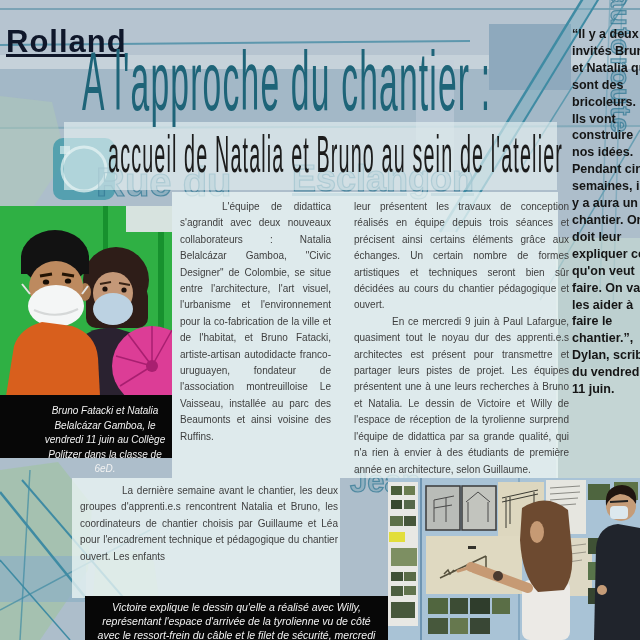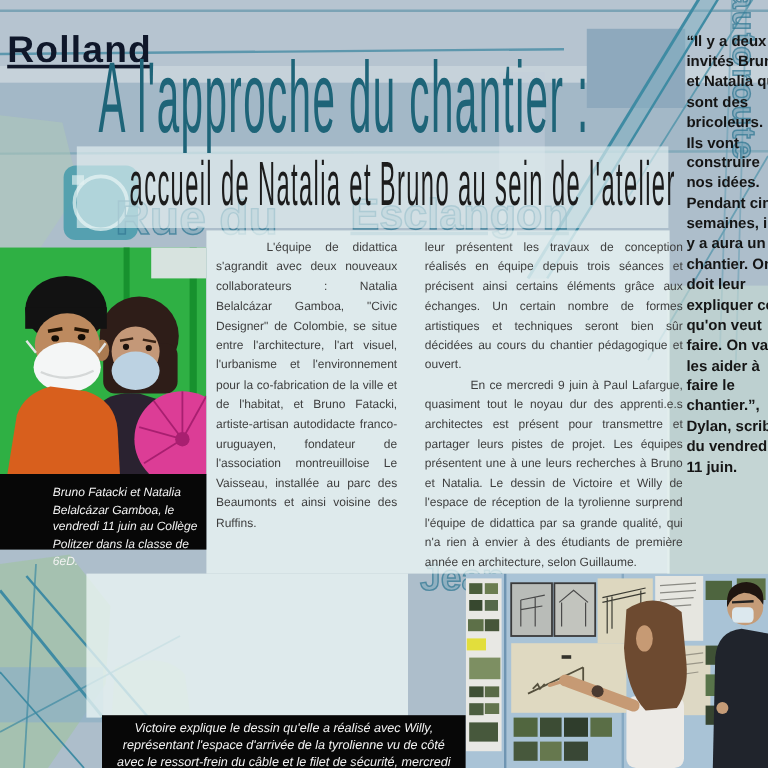--- a/index.html
+++ b/index.html
@@ -41,21 +41,21 @@
   }
   .col1{left:180px;top:199px;width:151px;}
   .col2{left:354px;top:199px;width:215px;}
   .bottom-para{left:80px;top:483px;width:258px;}
   .indent1{text-indent:42px;}
   .indent2{text-indent:38px;}
   .body-text p{margin:0;}
   
   .caption-box{position:absolute;background:#070707;z-index:5;color:#f2f2f2;font-style:italic;}
   .caption-left{left:0;top:395px;width:172px;height:63px;
-    font-size:10px;line-height:14.5px;text-align:left;
+    font-size:10px;line-height:14.5px;text-align:center;
     padding:9px 6px 0 44px;box-sizing:border-box;}
   .caption-bottom{left:85px;top:596px;width:303px;height:44px;
     font-size:10.5px;line-height:13.8px;text-align:center;
     padding:5px 9px 0 9px;box-sizing:border-box;}
   
   .sidebar{
     left:558px;top:26px;width:80px;z-index:3;
     font-size:12.5px;font-weight:bold;line-height:16.9px;color:#151515;padding-left:14px;
   }
   
@@ -122,20 +122,23 @@
 
   <div class="abs panel panel-a"></div>
   <div class="abs panel panel-b"></div>
 
   <div class="body-text col1">
     <p class="indent1">L'équipe de didattica s'agrandit avec deux nouveaux collaborateurs : Natalia Belalcázar Gamboa, "Civic Designer" de Colombie, se situe entre l'architecture, l'art visuel, l'urbanisme et l'environnement pour la co-fabrication de la ville et de l'habitat, et Bruno Fatacki, artiste-artisan autodidacte franco-uruguayen, fondateur de l'association montreuilloise Le Vaisseau, installée au parc des Beaumonts et ainsi voisine des Ruffins.</p>
   </div>
   <div class="body-text col2">
     <p>leur présentent les travaux de conception réalisés en équipe depuis trois séances et précisent ainsi certains éléments grâce aux échanges. Un certain nombre de formes artistiques et techniques seront bien sûr décidées au cours du chantier pédagogique et ouvert.</p>
     <p class="indent2">En ce mercredi 9 juin à Paul Lafargue, quasiment tout le noyau dur des apprenti.e.s architectes est présent pour transmettre et partager leurs pistes de projet. Les équipes présentent une à une leurs recherches à Bruno et Natalia. Le dessin de Victoire et Willy de l'espace de réception de la tyrolienne surprend l'équipe de didattica par sa grande qualité, qui n'a rien à envier à des étudiants de première année en architecture, selon Guillaume.</p>
+  </div>
+  <div class="body-text bottom-para">
+    <p class="indent1">La dernière semaine avant le chantier, les deux groupes d'apprenti.e.s rencontrent Natalia et Bruno, les coordinateurs de chantier choisis par Guillaume et Léa pour l'encadrement technique et pédagogique du chantier ouvert. Les enfants</p>
   </div>
 
   <div class="abs sidebar">“Il y a deux invités Bruno et Natalia qui sont des bricoleurs. Ils vont construire nos idées. Pendant cinq semaines, il y a aura un chantier. On doit leur expliquer ce qu'on veut faire. On va les aider à faire le chantier.”, Dylan, scribe du vendredi 11 juin.</div>
 
   <div class="photo photo-left">
     <svg width="172" height="190" viewBox="0 0 172 190">
       <rect width="172" height="190" fill="#2fb044"></rect>
       <rect x="103" y="0" width="5" height="190" fill="#17912e"></rect>
       <rect x="158" y="0" width="6" height="190" fill="#17912e"></rect>
       <rect x="126" y="0" width="46" height="26" fill="#d7e3df"></rect>

